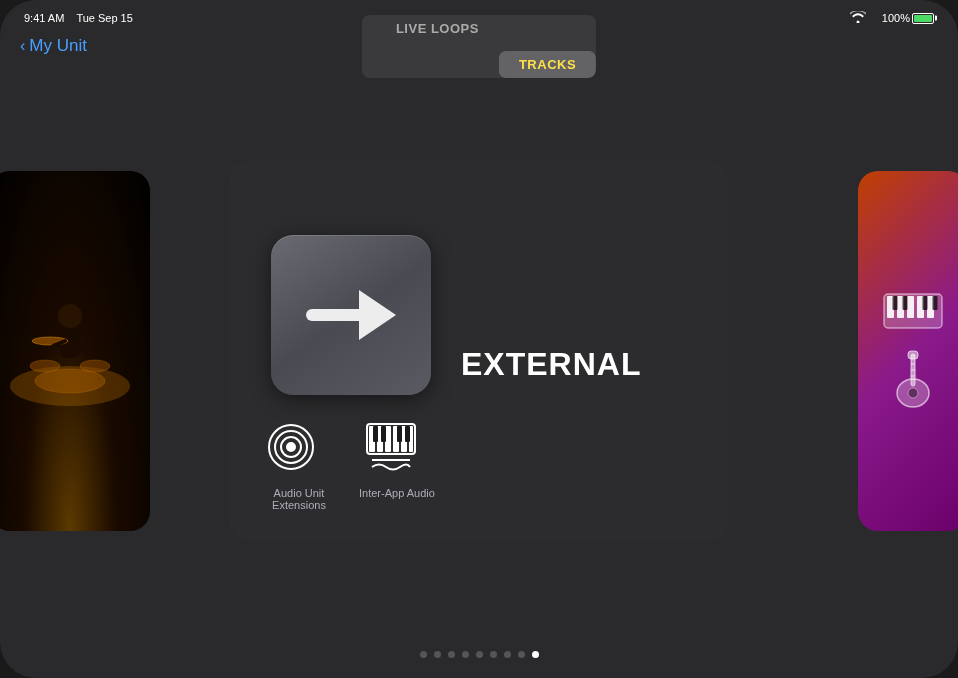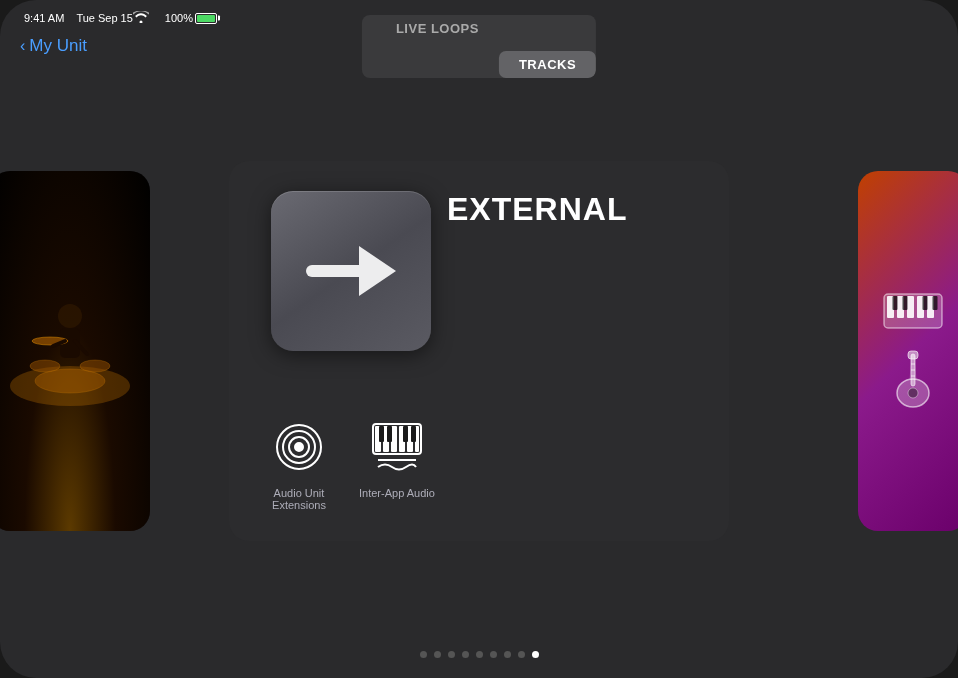--- a/index.html
+++ b/index.html
@@ -21,20 +21,21 @@
       border-radius: 36px;
       position: relative;
       overflow: hidden;
       display: flex;
       flex-direction: column;
     }
 
     
     .status-bar {
       display: flex;
+      justify-content: space-between;
       align-items: center;
       padding: 8px 24px 4px 24px;
       height: 32px;
       flex-shrink: 0;
     }
 
     .status-left {
       font-size: 11px;
       color: #fff;
       font-weight: 500;
@@ -133,21 +134,21 @@
       padding: 6px 20px;
       font-size: 13px;
       font-weight: 600;
       color: #aaa;
       cursor: pointer;
       letter-spacing: 0.5px;
     }
 
     .segment-btn.active {
       background: #636366;
-      color: #ffffff;
+      color: #fde047;
       border-radius: 7px;
       margin-top: 36px;
     }
 
     
     .main-content {
       flex: 1;
       position: relative;
       display: flex;
       align-items: center;
@@ -211,22 +212,22 @@
       background: #2c2c2e;
       border-radius: 20px;
       padding: 30px;
       position: relative;
       display: flex;
       flex-direction: column;
     }
 
     .card-top-section {
       display: flex;
-      align-items: flex-start;
-      gap: 16px;
+      align-items: flex-end;
+      gap: 30px;
       flex: 1;
       padding-left: 12px;
     }
 
     .arrow-icon-container {
       width: 160px;
       height: 160px;
       background: linear-gradient(145deg, #6a6a72, #4a4a52, #5a5a62);
       border-radius: 22px;
       display: flex;
@@ -262,21 +263,21 @@
     .card-bottom-section {
       display: flex;
       gap: 20px;
       padding-top: 20px;
       align-items: flex-start;
     }
 
     .sub-option {
       display: flex;
       flex-direction: column;
-      align-items: center;
+      align-items: flex-start;
       gap: 8px;
       cursor: pointer;
     }
 
     .sub-option-icon {
       width: 64px;
       height: 64px;
       display: flex;
       align-items: center;
       justify-content: center;

